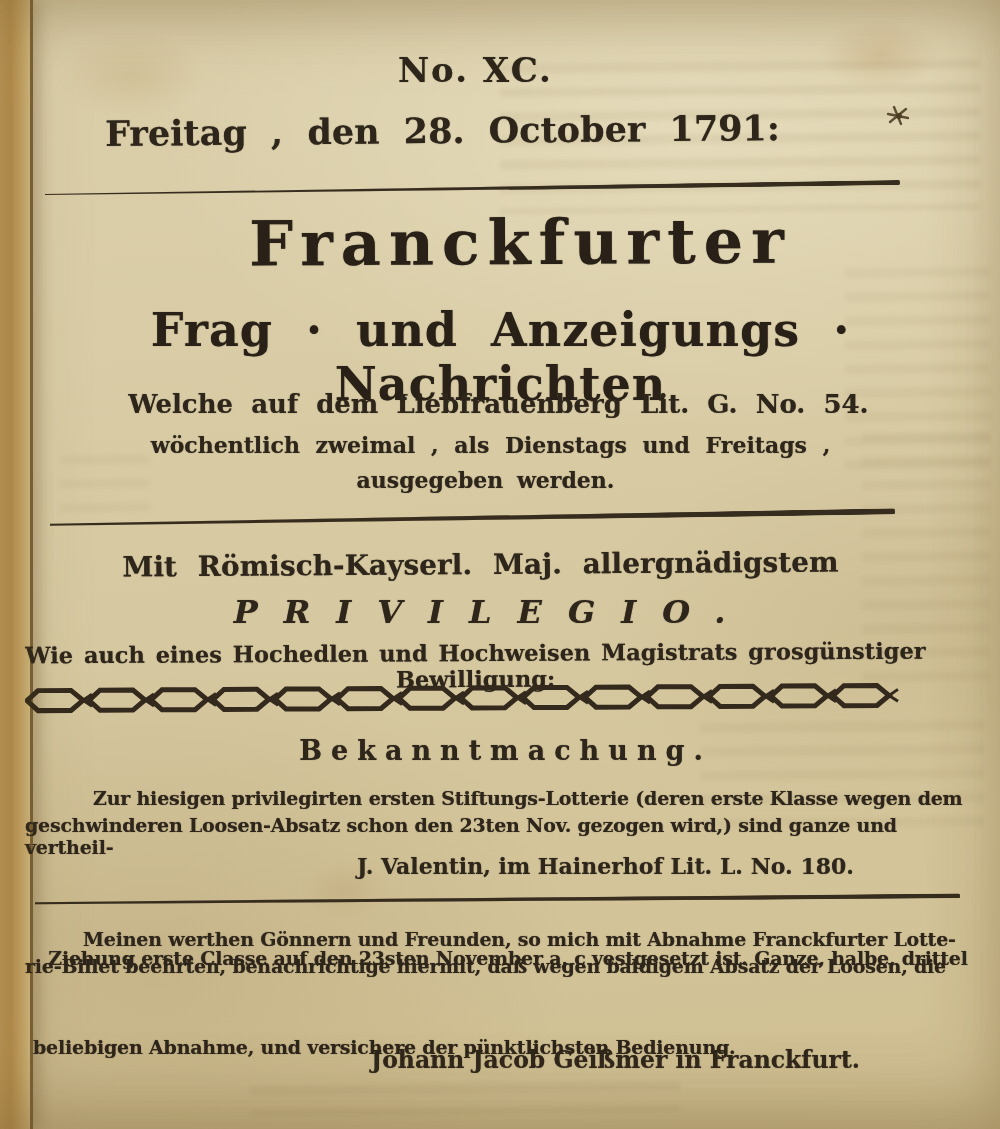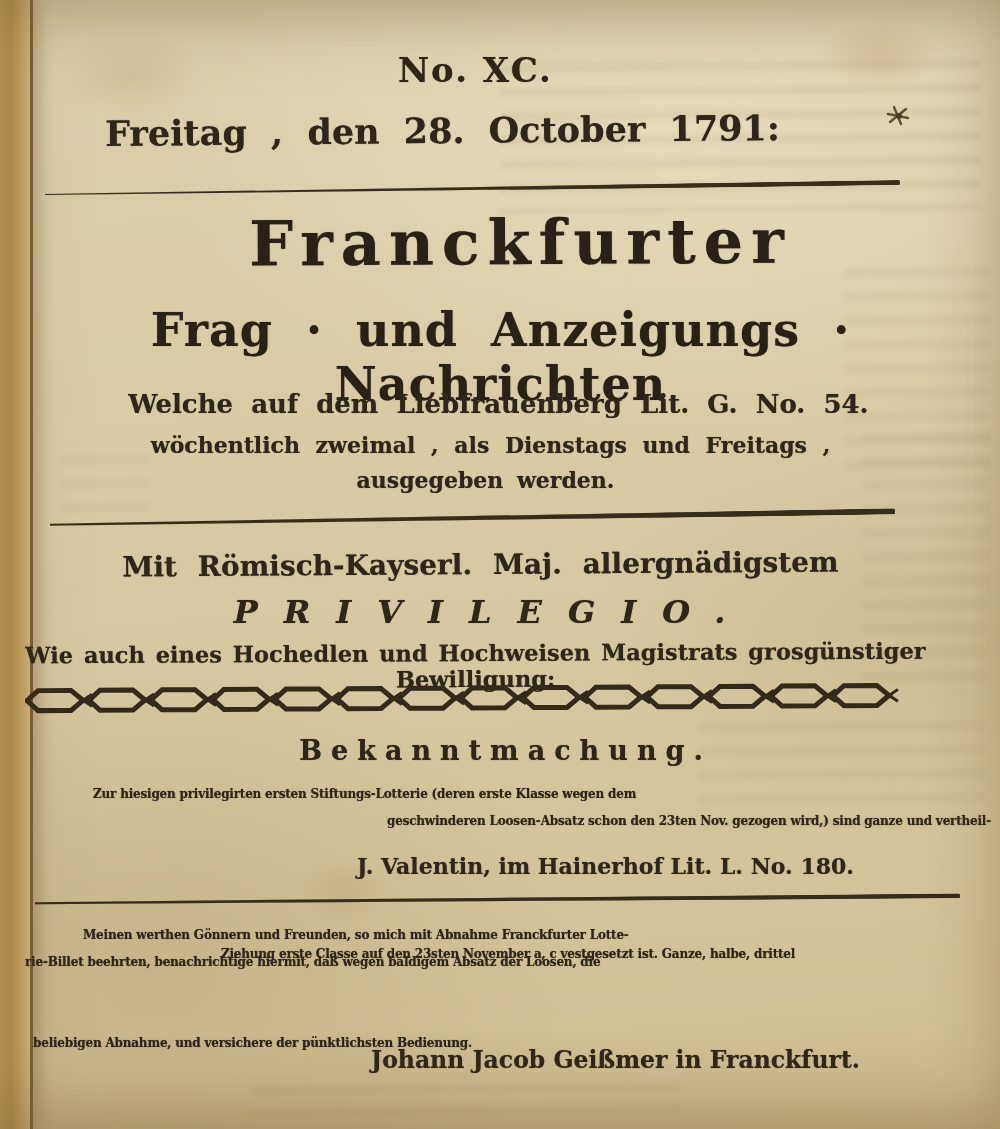--- a/index.html
+++ b/index.html
@@ -52,23 +52,23 @@
   .sched1{top:432px;font-size:22px;word-spacing:8px;transform:translateX(-20px);}
   .sched2{top:467px;font-size:22px;word-spacing:6px;transform:translateX(-25px);}
 
   .priv1{top:548px;font-size:28px;word-spacing:11px;transform:translateX(-30px) rotate(-0.4deg);}
   .priv2{top:593px;font-size:32px;font-style:italic;letter-spacing:26px;transform:translateX(-18px);}
   .council{top:640px;font-size:22.5px;word-spacing:3px;transform:translateX(-35px) rotate(-0.3deg);}
 
   .ornament{top:683px;left:25px;width:885px;height:30px;transform:rotate(-0.35deg);}
 
   .announce-h{top:735px;font-size:27px;letter-spacing:9px;transform:translateX(-5px);}
-  .body-line{position:absolute;left:25px;right:30px;font-size:12px;letter-spacing:-0.2px;font-weight:bold;}
+  .body-line{position:absolute;left:25px;right:30px;font-size:19px;letter-spacing:-0.2px;font-weight:bold;}
   .p1l1{top:787px;text-indent:68px;}
-  .p1l2{top:814px;text-align:right;}
+  .p1l2{top:814px;}
   .p1l3{top:841px;}
   .sig1{top:853px;font-size:22px;transform:translateX(95px);}
 
   .p2l1{top:928px;text-indent:58px;}
   .p2l2{top:955px;}
   .p2l3{top:947px;text-align:center;}
   .p2l4{top:1009px;}
   .p2l5{top:1036px;margin-left:8px;}
   .sig2{top:1046px;font-size:23.5px;transform:translateX(105px);}
 

